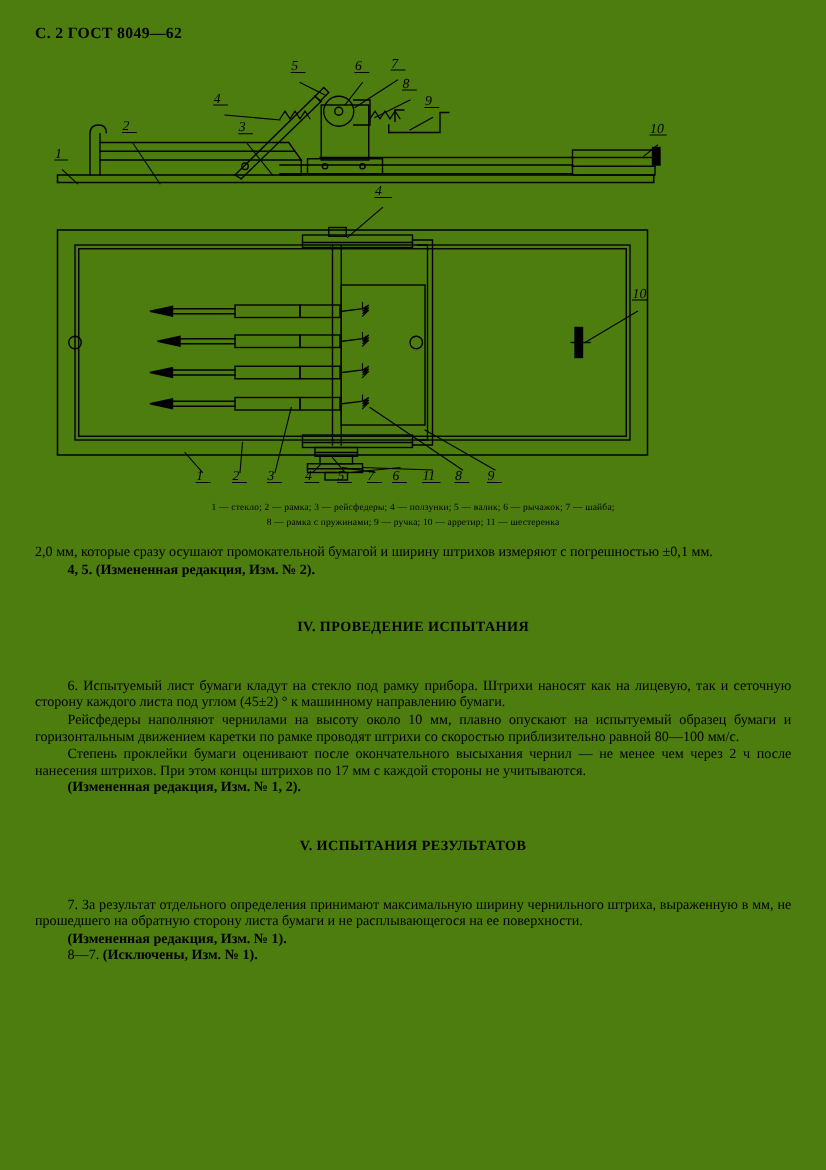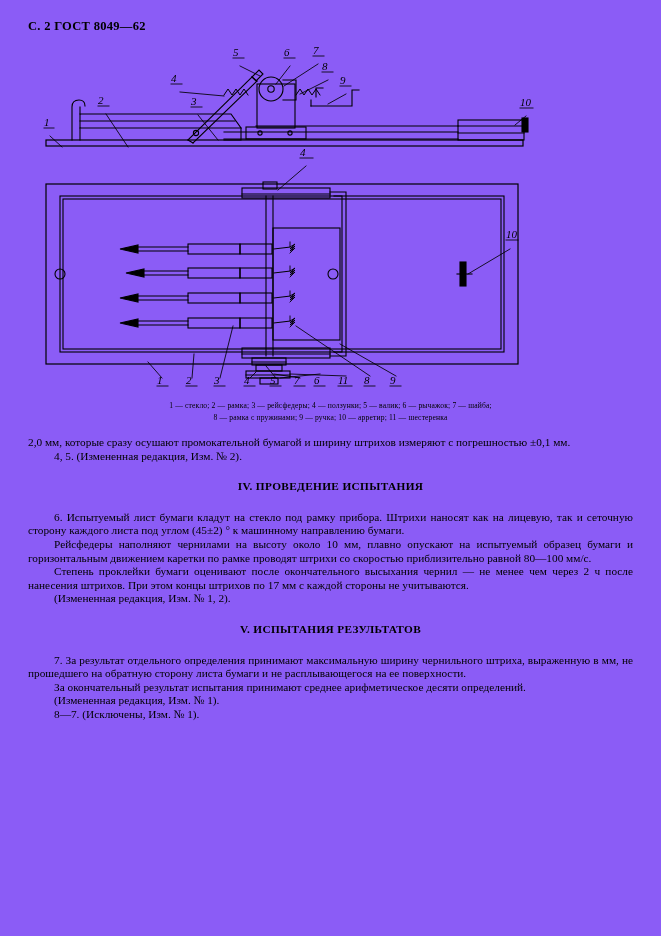--- a/index.html
+++ b/index.html
@@ -8,21 +8,21 @@
     background: #ffffff;
   }
   body {
     font-family: "Liberation Serif", "DejaVu Serif", serif;
     color: #000000;
   }
   .page {
     position: relative;
     width: 661px;
     height: 936px;
-    background: #8b5cf6;
+    background: #4d7c0f;
     overflow: hidden;
     box-sizing: border-box;
   }
 
   
   .page-header {
     position: absolute;
     top: 19px;
     left: 28px;
     font-size: 12.5px;
@@ -62,24 +62,24 @@
     font-size: 11.3px;
     line-height: 13.6px;
   }
   p.para {
     margin: 0;
     text-align: justify;
     text-indent: 26px;
     hyphens: manual;
   }
   p.para.noindent { text-indent: 0; }
-  .bold { font-weight: normal; }
+  .bold { font-weight: bold; }
 
   h2.section-heading {
-    margin: 0;
+    margin: 16px;
     font-size: 11.3px;
     font-weight: bold;
     text-align: center;
     letter-spacing: 0.35px;
   }
   .sp-before-heading { height: 17px; }
   .sp-after-heading  { height: 17px; }
 </style>
 </head>
 <body>
@@ -302,21 +302,20 @@
     <p class="para">Степень проклейки бумаги оценивают после окончательного высыхания чернил — не менее чем через 2 ч после нанесения штрихов. При этом концы штрихов по 17 мм с каждой стороны не учитываются.</p>
 
     <p class="para bold">(Измененная редакция, Изм. № 1, 2).</p>
 
     <div class="sp-before-heading"></div>
     <h2 class="section-heading">V.  ИСПЫТАНИЯ РЕЗУЛЬТАТОВ</h2>
     <div class="sp-after-heading"></div>
 
     <p class="para">7. За результат отдельного определения принимают максимальную ширину чернильного штриха, выраженную в мм, не прошедшего на обратную сторону листа бумаги и не расплывающегося на ее поверхности.</p>
 
-    <p class="para">За окончательный результат испытания принимают среднее арифметическое десяти определений.</p>
 
 
     <p class="para bold">(Измененная редакция, Изм. № 1).</p>
 
     <p class="para"><span>8—7.  </span><span class="bold">(Исключены, Изм. № 1).</span></p>
   </div>
 
 </div>
 
 </body></html>

